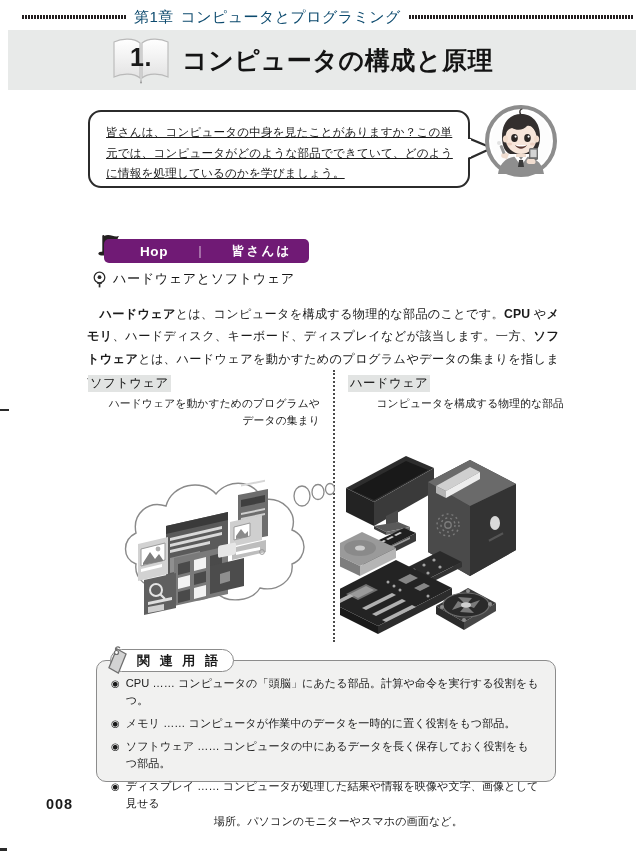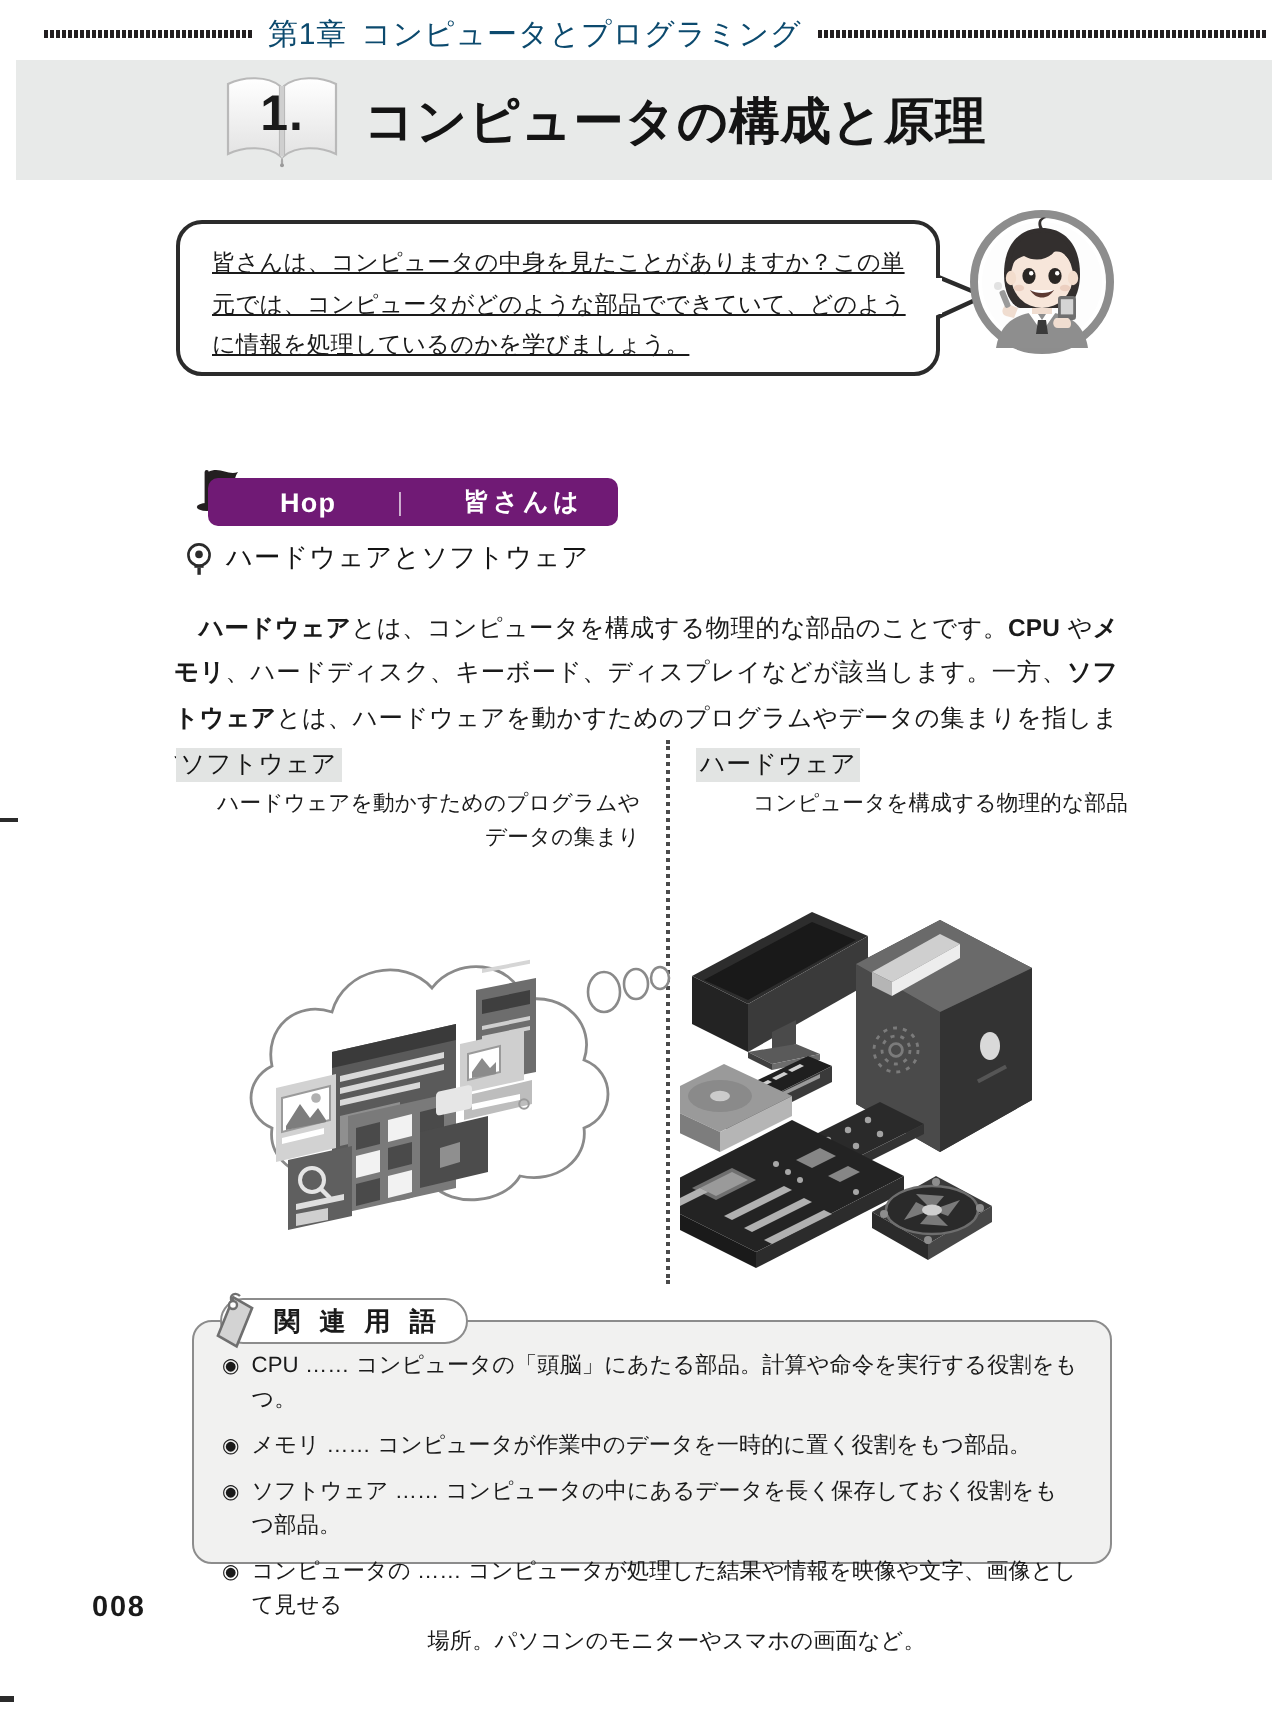--- a/index.html
+++ b/index.html
@@ -660,21 +660,21 @@
         <div class="term-row">
           <span class="term-bullet">◉</span>
           <span class="term-body"><span>メモリ</span><span> …… </span><span>コンピュータが作業中のデータを一時的に置く役割をもつ部品。</span></span>
         </div>
         <div class="term-row">
           <span class="term-bullet">◉</span>
           <span class="term-body"><span>ソフトウェア</span><span> …… </span><span>コンピュータの中にあるデータを長く保存しておく役割をもつ部品。</span></span>
         </div>
         <div class="term-row">
           <span class="term-bullet">◉</span>
-          <span class="term-body"><span>コンピュータの</span><span> …… </span><span>コンピュータが処理した結果や情報を映像や文字、画像として見せる</span><span class="term-cont">場所。パソコンのモニターやスマホの画面など。</span></span>
+          <span class="term-body"><span>ディスプレイ</span><span> …… </span><span>コンピュータが処理した結果や情報を映像や文字、画像として見せる</span><span class="term-cont">場所。パソコンのモニターやスマホの画面など。</span></span>
         </div>
       </div>
   </div>
   <div class="terms-tab">
     <span class="terms-tab-text">関 連 用 語</span>
   </div>
   <svg class="tag-icon" viewBox="0 0 32 32">
     <path d="M11 4 L21 8 L16 28 L6 24 Z" fill="#d3d3d3" stroke="#6f6f6f" stroke-width="1.3" transform="rotate(8 14 16)"></path>
     <circle cx="12.5" cy="7.5" r="2" fill="#ffffff" stroke="#6f6f6f" stroke-width="1.2"></circle>
     <path d="M12 6 C10 2 14 1 16 3" fill="none" stroke="#6f6f6f" stroke-width="1.2"></path>

